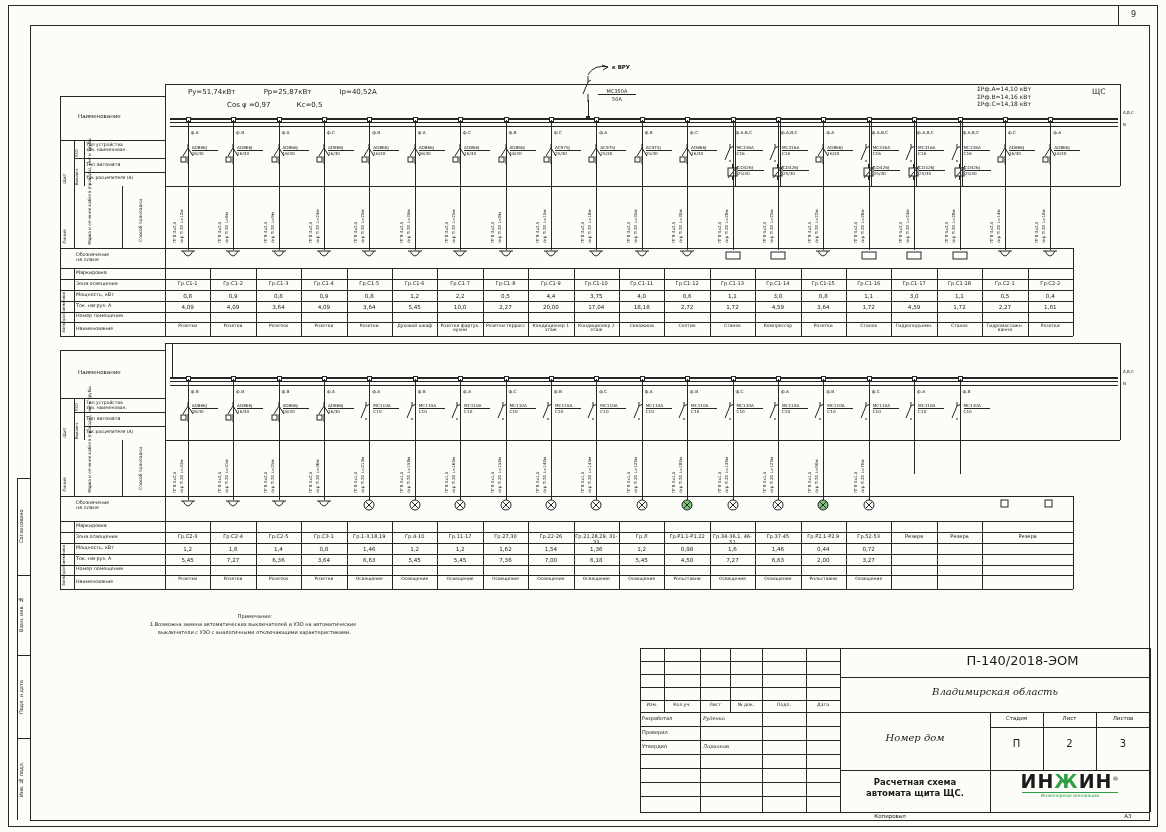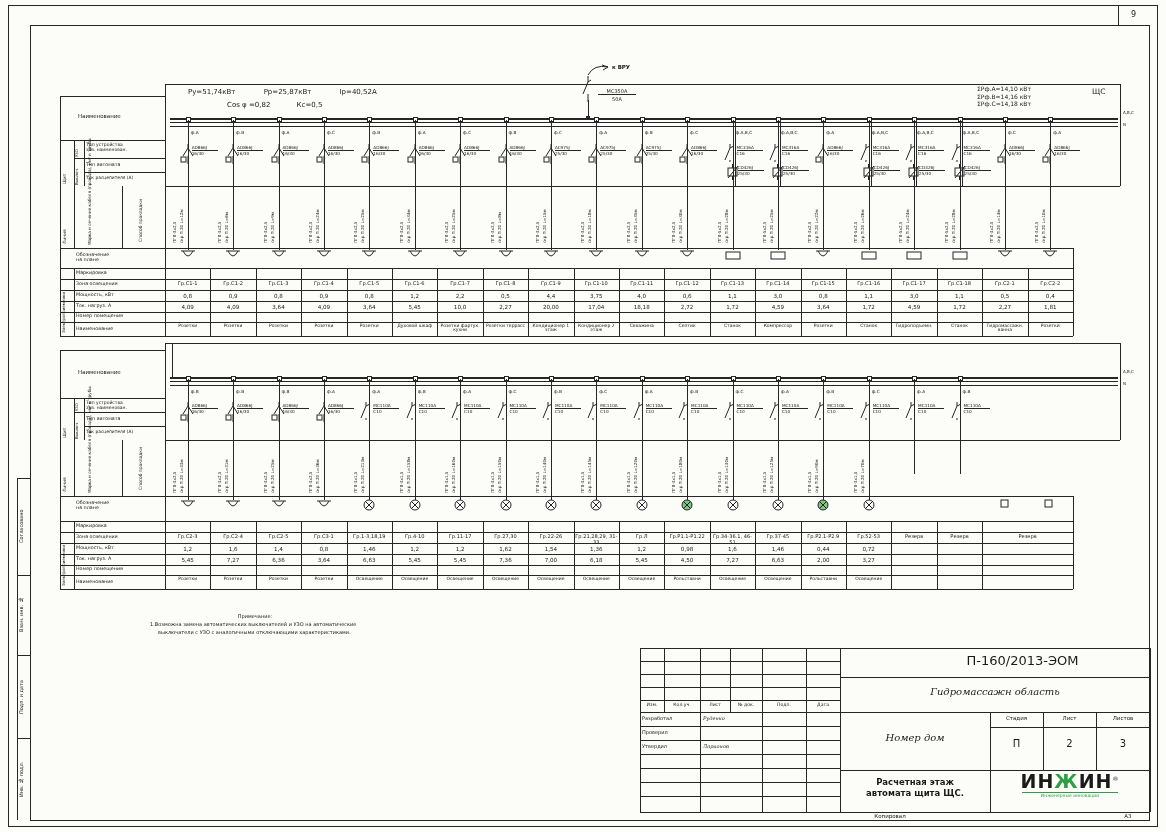--- a/index.html
+++ b/index.html
@@ -19,21 +19,21 @@
 <div id="sheet">
 
   <div class="a c" style="left:1118px;top:10px;width:31px;font-size:8px;">9</div>
 
   <div class="a" style="left:188px;top:88px;font-size:7px;">
     <span style="display:inline-block;margin-right:26px;">Ру=51,74кВт</span>
     <span style="display:inline-block;margin-right:26px;">Рр=25,87кВт</span>
     <span style="display:inline-block;">Iр=40,52А</span>
   </div>
   <div class="a" style="left:227px;top:101px;font-size:7px;">
-    <span style="display:inline-block;margin-right:24px;">Cos φ =0,82</span>
+    <span style="display:inline-block;margin-right:24px;">Cos φ =0,97</span>
     <span style="display:inline-block;">Кс=0,5</span>
   </div>
 
   <div class="a" style="left:977px;top:85px;font-size:6px;line-height:1.25;">
     <div>ΣРф.А=14,10 кВт</div>
     <div>ΣРф.В=14,16 кВт</div>
     <div>ΣРф.С=14,18 кВт</div>
   </div>
   <div class="a" style="left:1092px;top:87px;font-size:7.5px;">ЩС</div>
 
@@ -45,33 +45,33 @@
     <div class="c" style="width:210px;">Примечание:</div>
     <div>1.Возможна замена автоматических выключателей и УЗО на автоматические</div>
     <div style="padding-left:8px;">выключатели с УЗО с аналогичными отключающими характеристиками.</div>
   </div>
 
   <div class="a vt c" style="left:18px;top:480px;height:93px;width:11px;font-size:5px;">Согласовано</div>
   <div class="a vt c" style="left:18px;top:577px;height:76px;width:11px;font-size:5px;">Взам. инв. №</div>
   <div class="a vt c" style="left:18px;top:657px;height:79px;width:11px;font-size:5px;">Подп. и дата</div>
   <div class="a vt c" style="left:18px;top:740px;height:78px;width:11px;font-size:5px;">Инв. № подл.</div>
 
-  <div class="a c" style="left:900px;top:653px;width:245px;font-size:13px;">П-160/2013-ЭОМ</div>
-  <div class="a c i" style="left:840px;top:686px;width:310px;font-size:10px;">Гидромассажн область</div>
+  <div class="a c" style="left:900px;top:653px;width:245px;font-size:13px;">П-140/2018-ЭОМ</div>
+  <div class="a c i" style="left:840px;top:686px;width:310px;font-size:10px;">Владимирская область</div>
   <div class="a c i" style="left:840px;top:732px;width:150px;font-size:10px;">Номер дом</div>
 
   <div class="a c" style="left:990px;top:715px;width:53px;font-size:5.5px;">Стадия</div>
   <div class="a c" style="left:1043px;top:715px;width:53px;font-size:5.5px;">Лист</div>
   <div class="a c" style="left:1096px;top:715px;width:54px;font-size:5.5px;">Листов</div>
   <div class="a c" style="left:990px;top:738px;width:53px;font-size:10px;">П</div>
   <div class="a c" style="left:1043px;top:738px;width:53px;font-size:10px;">2</div>
   <div class="a c" style="left:1096px;top:738px;width:54px;font-size:10px;">3</div>
 
   <div class="a c" style="left:842px;top:777px;width:146px;font-size:8.5px;font-weight:bold;line-height:1.35;">
-    <div>Расчетная этаж</div>
+    <div>Расчетная схема</div>
     <div>автомата щита ЩС.</div>
   </div>
 
   <div class="a" style="left:992px;top:772px;width:156px;height:38px;text-align:center;">
     <div style="font-size:19px;font-weight:bold;letter-spacing:1px;line-height:1;">
       <span>ИН</span><span style="color:#2f9e44;">Ж</span><span>ИН</span><sup style="font-size:6px;font-weight:normal;">®</sup>
     </div>
     <div style="font-size:4.5px;color:#2f9e44;border-top:1px solid #2f9e44;width:96px;margin:1px auto 0;">Инженерные инновации</div>
   </div>
 

